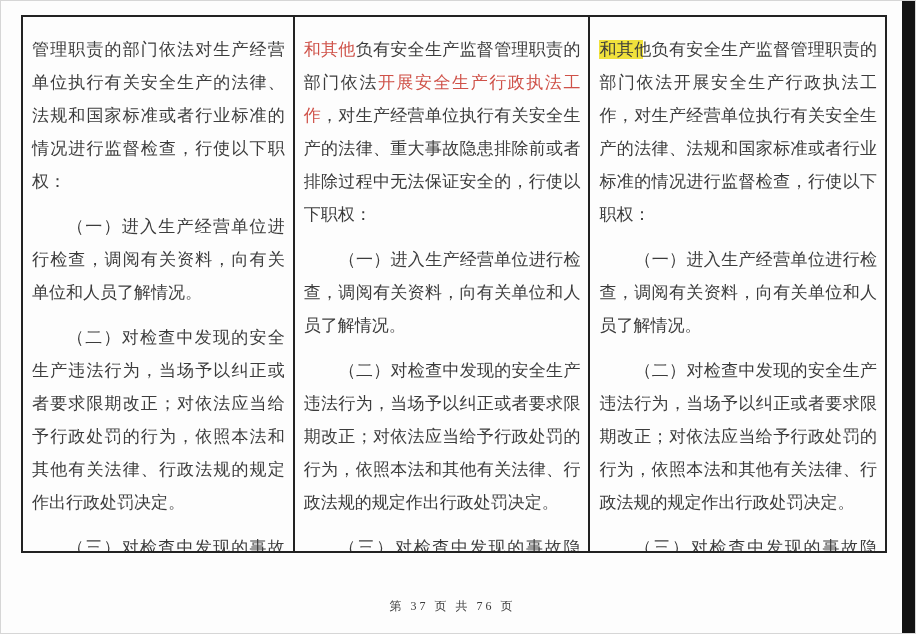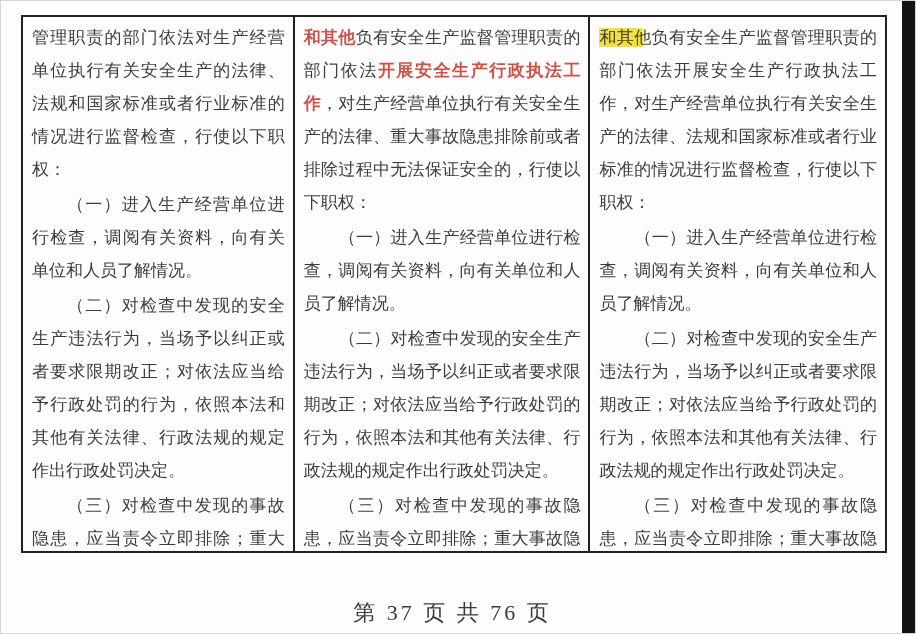--- a/index.html
+++ b/index.html
@@ -32,30 +32,30 @@
     color:#3c3c3c;
     font-size:17px;
     line-height:33px;
     text-align:justify;
     overflow:hidden;
   }
   .cell:first-child { border-left:none; }
   .cell.c1 { width:271px; }
   .cell.c2 { width:297px; }
   .cell.c3 { width:298px; }
-  .cell p { margin:0 0 2px 0; }
+  .cell p { margin:12px 0 2px 0; }
   .cell p.indent { text-indent:35px; }
-  .run-red { color:var(--red-text,#cf5148); font-weight:bold; }
+  .run-red { color:var(--red-text,#cf5148); font-weight:normal; }
   .run-hl { background:var(--hl,#f0e13c); }
   .run-hl-partial { background:linear-gradient(90deg, var(--hl,#f0e13c) 0 52%, rgba(0,0,0,0) 52%); }
   .footer {
     position:absolute; left:0; top:597px;
     width:903px;
     text-align:center;
-    font-size:22px;
+    font-size:12px;
     color:#3a3a3a;
     letter-spacing:3px;
   }
 </style>
 </head>
 <body>
 
 <div class="screen">
   <div class="law-table" id="law-table">
       <div class="cell c1">

